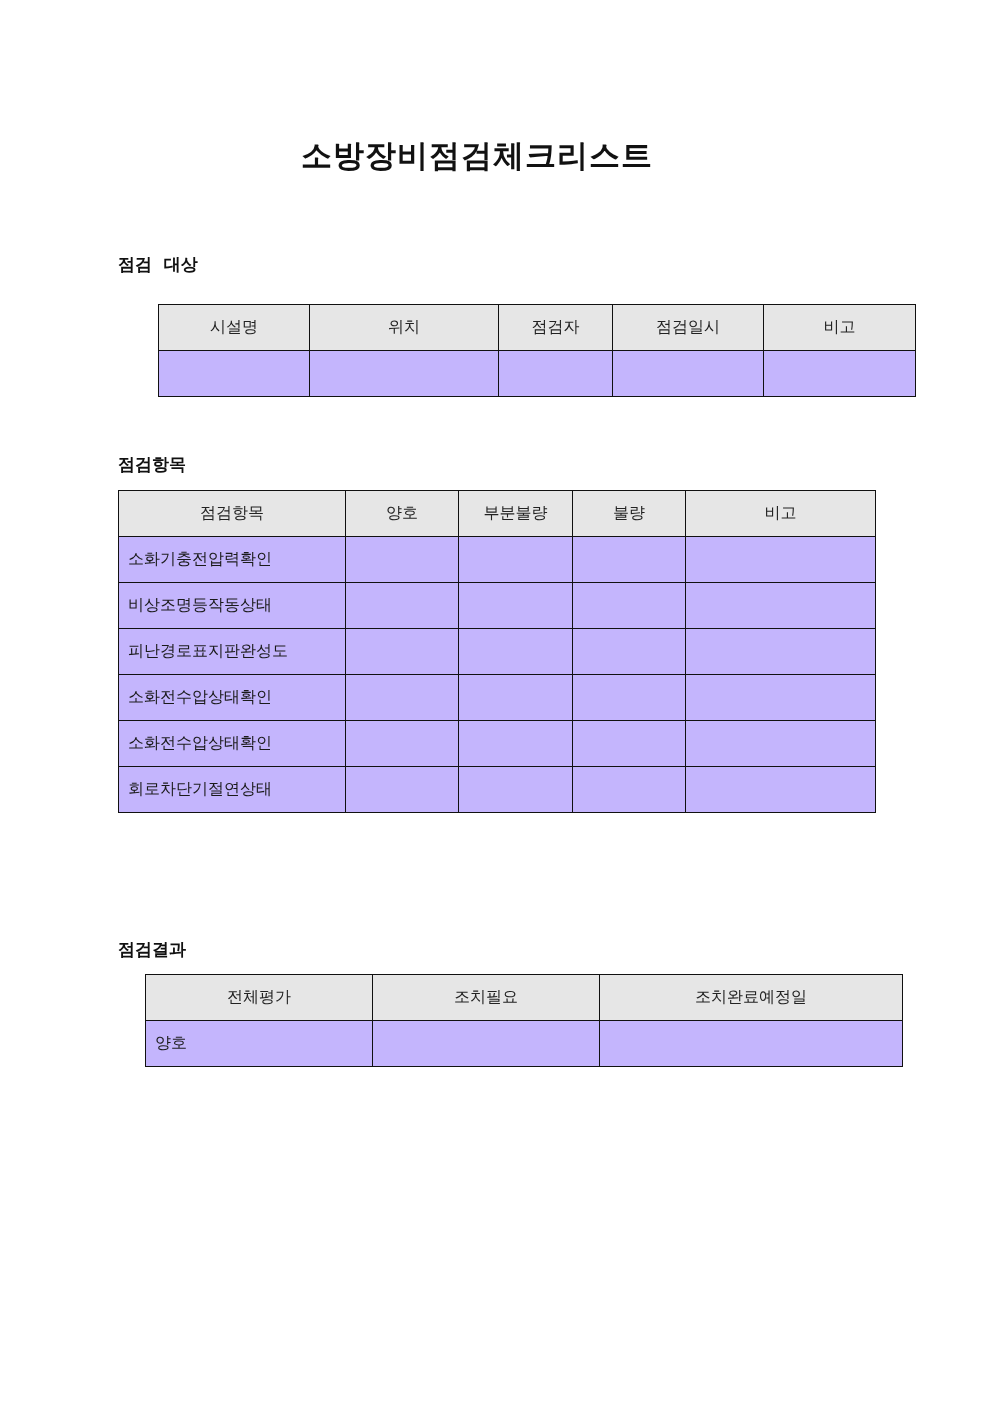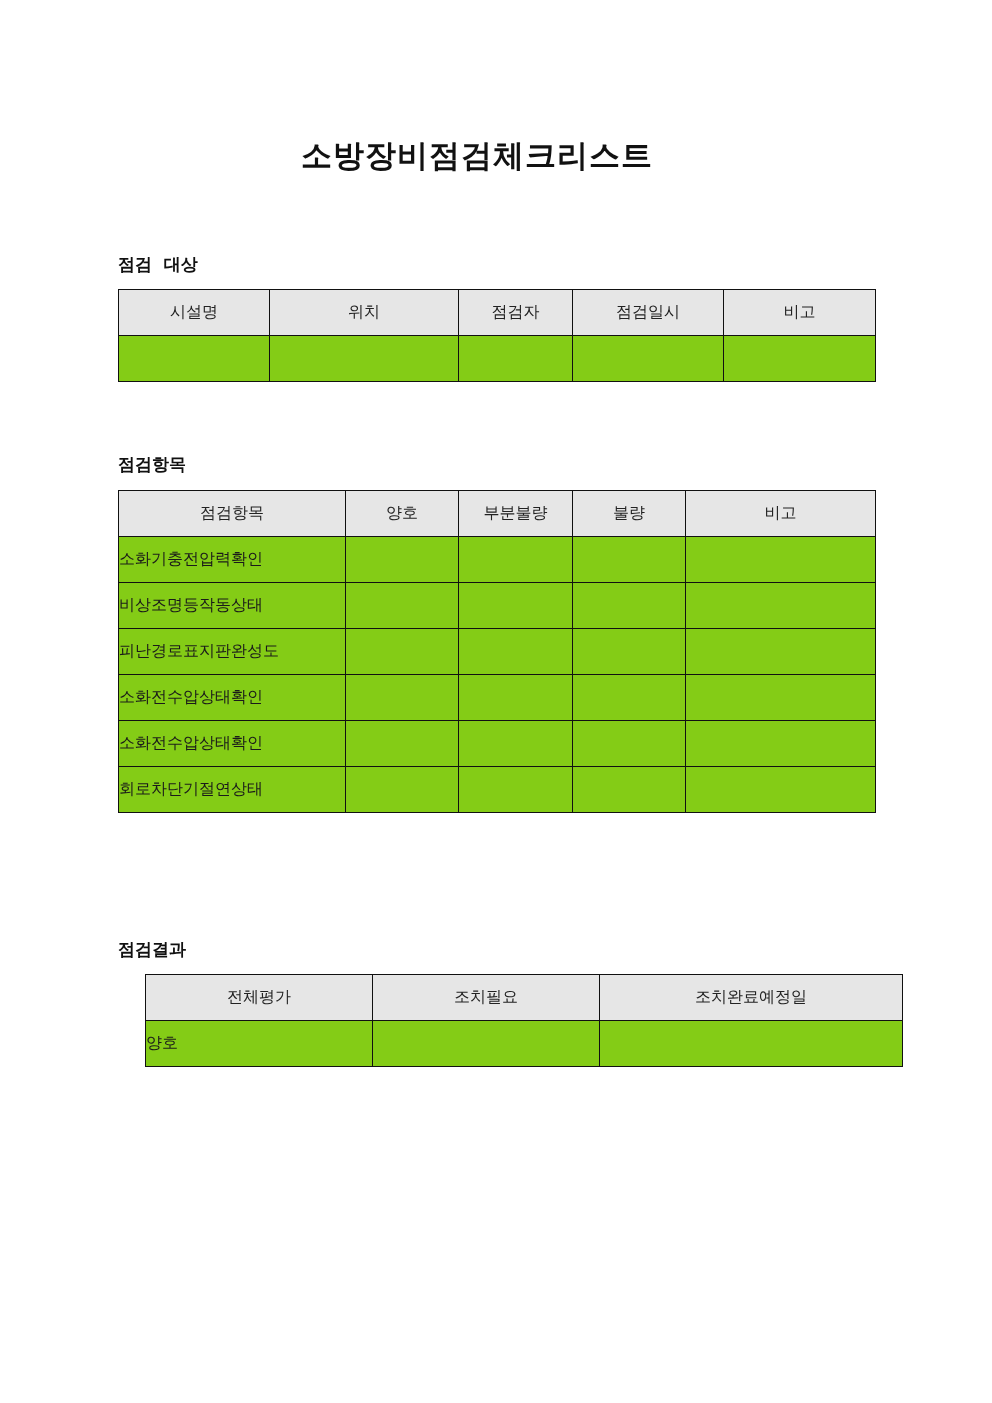--- a/index.html
+++ b/index.html
@@ -51,35 +51,36 @@
       box-sizing: border-box;
       overflow: hidden;
       white-space: nowrap;
     }
     table.grid th {
       background: #e6e6e6;
       text-align: center;
       color: #222222;
     }
     table.grid td {
-      background: #84cc16;
+      background: #c4b5fd;
       text-align: left;
+      padding-left: 9px;
       color: #1a1a1a;
     }
     table.grid td.cell-input {
       cursor: text;
     }
   </style>
 </head>
 <body>
 
 <div class="doc-title">소방장비점검체크리스트</div>
 
 <div class="section-title" style="top:252px;">점검  대상</div>
-<table class="grid" style="top:289px;">
+<table class="grid" style="top:304px;margin-left:40px;">
   <colgroup>
     <col style="width:151px">
       <col style="width:189px">
       <col style="width:114px">
       <col style="width:151px">
       <col style="width:152px">
   </colgroup>
   <thead>
     <tr>
       <th>시설명</th>

